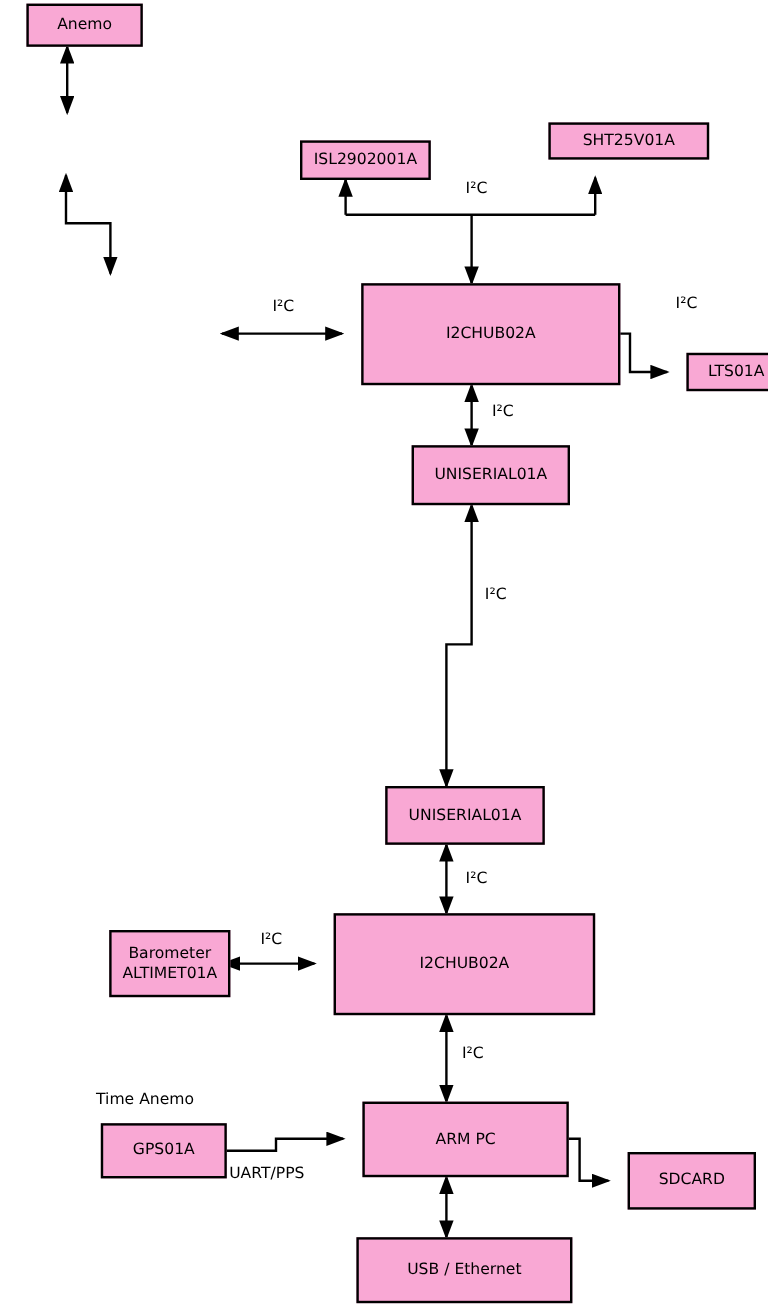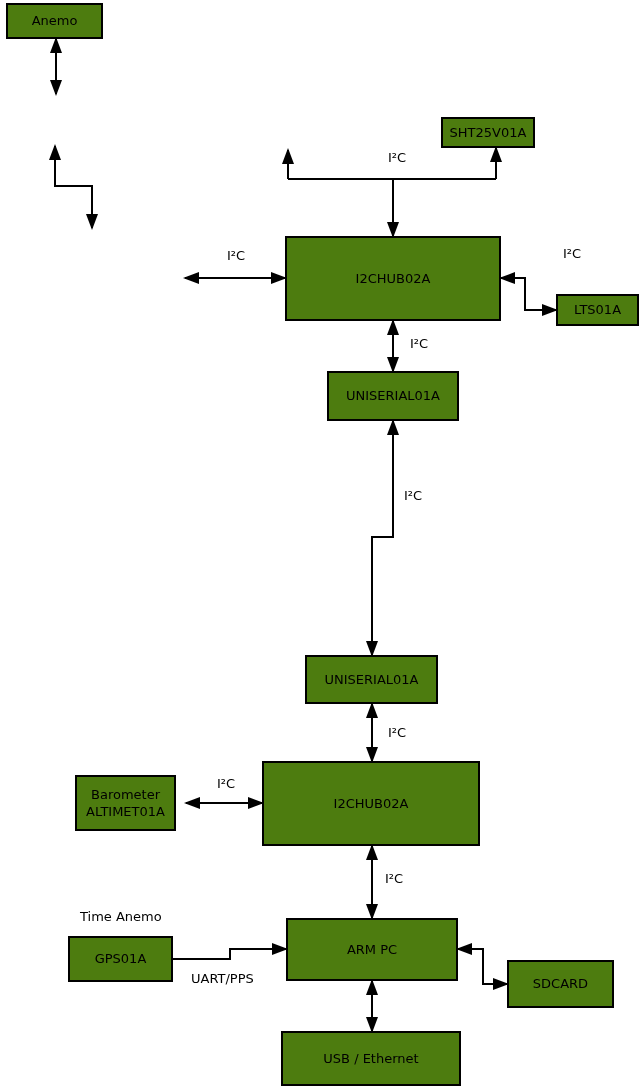--- a/index.html
+++ b/index.html
@@ -19,30 +19,31 @@
   }
   svg.wires {
     position: absolute;
     left: 0;
     top: 0;
     z-index: 0;
   }
   .node {
     position: absolute;
     box-sizing: border-box;
-    background: #4d7c0f;
+    background: #f9a8d4;
     border: 2px solid #000000;
     display: flex;
     flex-direction: column;
     align-items: center;
     justify-content: center;
     text-align: center;
     line-height: 1.32;
     z-index: 1;
     white-space: nowrap;
+    margin-left: 16px;
   }
   .lbl {
     position: absolute;
     white-space: nowrap;
     z-index: 2;
   }
 </style>
 </head>
 <body>
 
@@ -73,22 +74,25 @@
       <path d="M372,981 V1031" marker-start="url(#arrow)" marker-end="url(#arrow)"></path>
     </g>
   </svg>
 
   <div class="node" style="left:6px; top:3px; width:97px; height:36px;">
     <span>Anemo</span>
   </div>
 
 
 
+  <div class="node" style="left:234px; top:117px; width:109px; height:33px;">
+    <span>ISL2902001A</span>
+  </div>
 
-  <div class="node" style="left:441px; top:117px; width:94px; height:31px;">
+  <div class="node" style="left:441px; top:102px; width:134px; height:31px;">
     <span>SHT25V01A</span>
   </div>
 
   <div class="node" style="left:285px; top:236px; width:216px; height:85px;">
     <span>I2CHUB02A</span>
   </div>
 
   <div class="node" style="left:556px; top:294px; width:83px; height:32px;">
     <span>LTS01A</span>
   </div>

